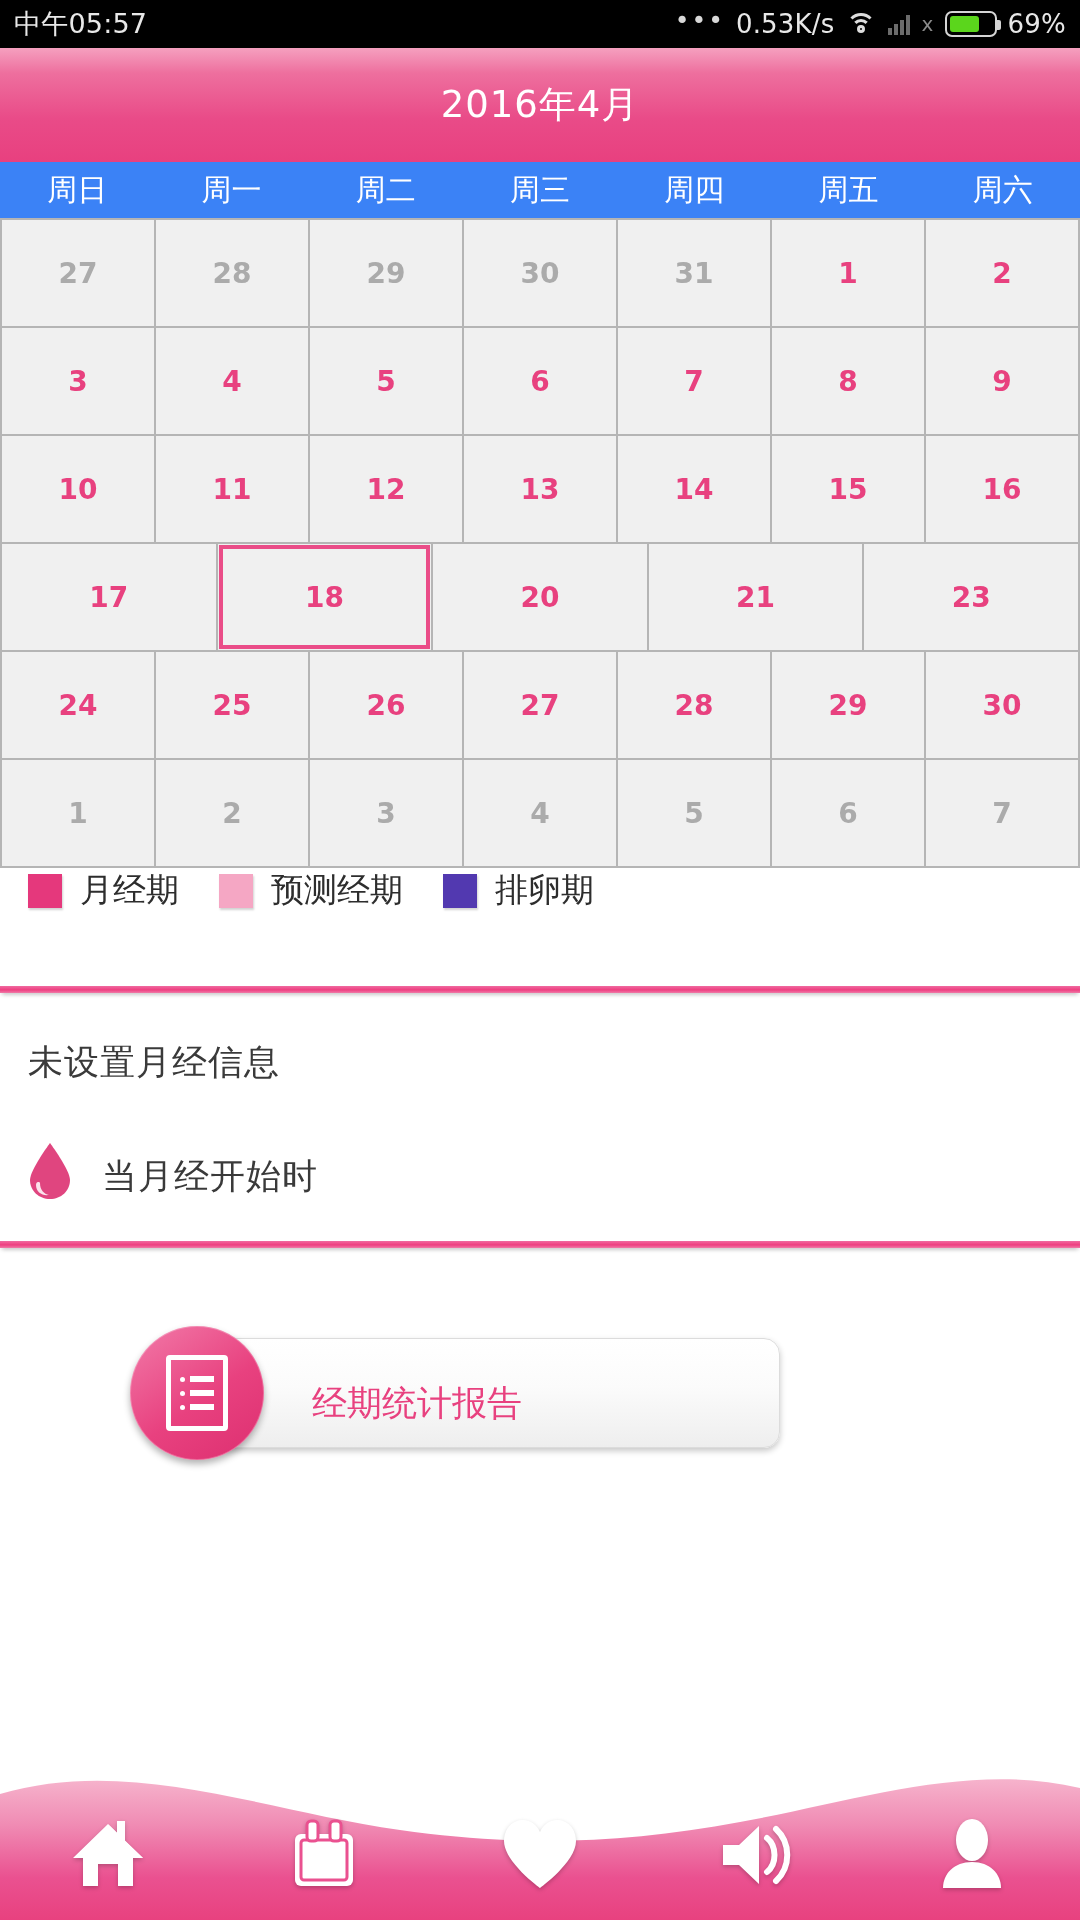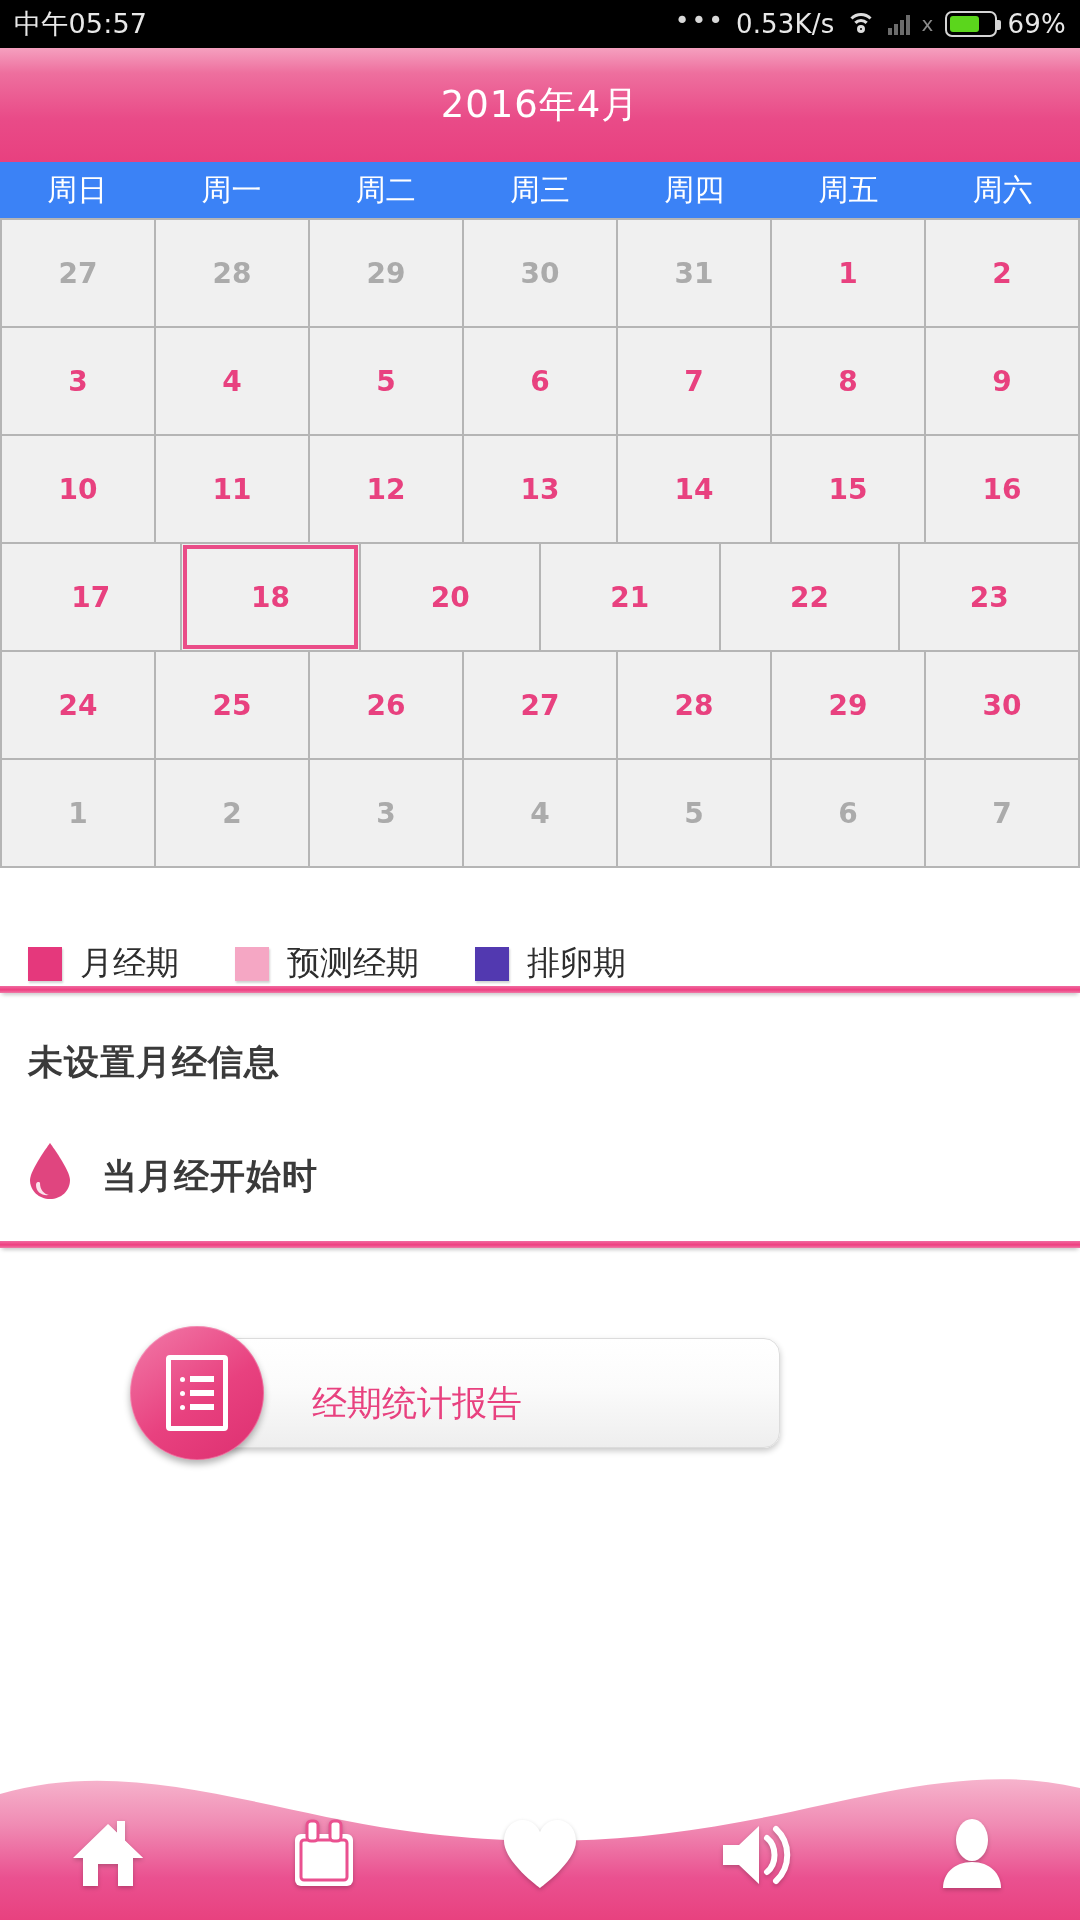--- a/index.html
+++ b/index.html
@@ -75,36 +75,36 @@
     position:relative;
   }
   .cal-cell.out{ color:#ababab; }
   .cal-cell.sel:before{
     content:""; position:absolute; left:1px; top:1px; right:1px; bottom:1px;
     border:4px solid #ea4d88; pointer-events:none;
   }
 
   
   .legend{
-    display:flex; align-items:flex-end; height:118px; padding-left:28px; gap:16px;
+    display:flex; align-items:flex-start; height:118px; padding-left:28px; gap:0;
   }
   .lg-item{ display:flex; align-items:center; }
   .lg-box{ width:34px;height:34px; display:block; box-shadow:1px 2px 2px rgba(0,0,0,.18); }
   .lg-label{ font-size:33px; color:#2d2d2d; margin:0 40px 0 18px; }
   .lg-label.last{ margin-right:0; }
 
   
   .pink-rule{
     height:7px; width:100%;
     background:linear-gradient(to bottom,#f06ba0 0%, #ee3f80 55%, #f07aa8 100%);
     box-shadow:0 3px 4px -2px rgba(0,0,0,.35);
   }
 
   
-  .infopanel{ padding:46px 0 0 28px; height:248px;font-weight:bold; }
+  .infopanel{ padding:46px 0 0 28px; height:248px; }
   .info-text{ font-size:35px; color:#3a3a3a; letter-spacing:1px; }
   .info-row{ display:flex; align-items:flex-end; margin-top:56px; }
   .drop{ width:44px;height:58px; position:relative; }
   .drop svg{ display:block; }
   .info-row .lbl{ font-size:35px; color:#3a3a3a; margin-left:30px; letter-spacing:1px; }
 
   
   .report-area{ height:292px; position:relative; }
   .report-btn{
     position:absolute; left:170px; top:90px; width:610px; height:110px;
@@ -208,21 +208,20 @@
       <div class="cal-cell">13</div>
       <div class="cal-cell">14</div>
       <div class="cal-cell">15</div>
       <div class="cal-cell">16</div>
     </div>
     <div class="cal-row">
       <div class="cal-cell">17</div>
       <div class="cal-cell sel">18</div>
       <div class="cal-cell">20</div>
       <div class="cal-cell">21</div>
-      <div class="cal-cell">22</div>
       <div class="cal-cell">23</div>
     </div>
     <div class="cal-row">
       <div class="cal-cell">24</div>
       <div class="cal-cell">25</div>
       <div class="cal-cell">26</div>
       <div class="cal-cell">27</div>
       <div class="cal-cell">28</div>
       <div class="cal-cell">29</div>
       <div class="cal-cell">30</div>

